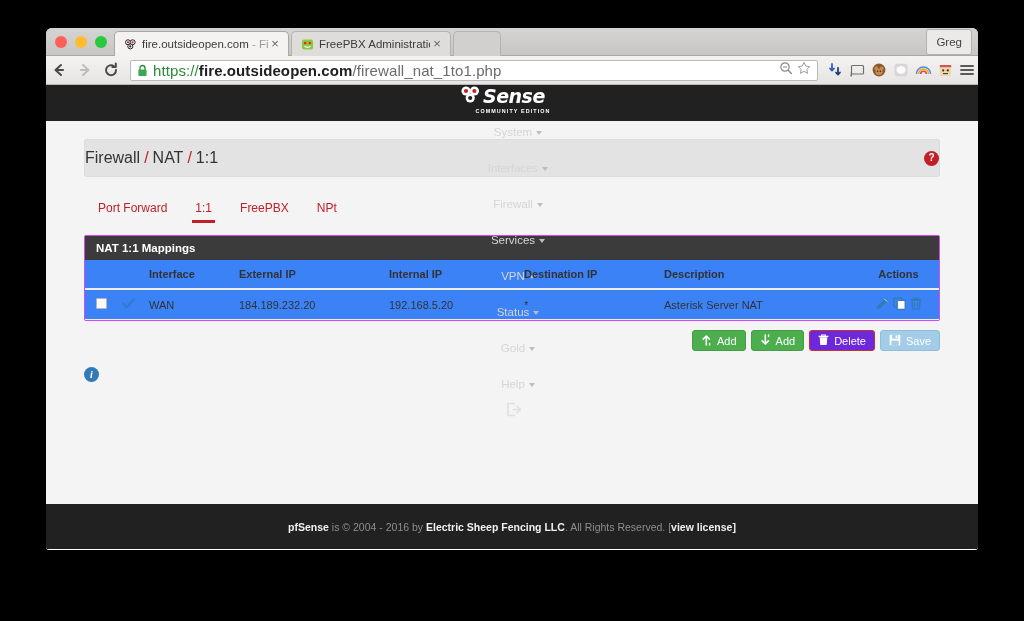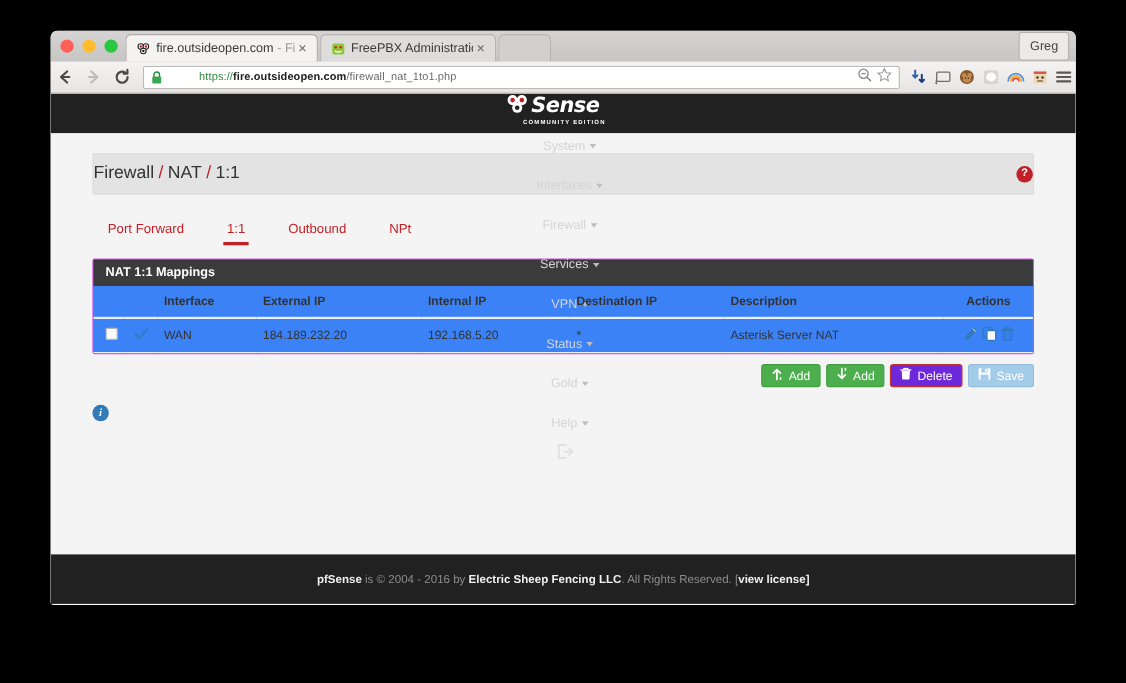--- a/index.html
+++ b/index.html
@@ -85,24 +85,23 @@
   #omnibox {
     flex: 1;
     height: 21px; margin: 0 6px;
     background: #fff;
     border: 1px solid #bcbab8; border-radius: 2px;
     display: flex; align-items: center;
     padding: 0 4px 0 6px;
   }
   #lock-icon { margin-right: 5px; display: flex; }
   #url-text {
-    flex: 1; font-size: 10px; color: #2b2b2b;
+    flex: 1; font-size: 15px; color: #2b2b2b;
     white-space: nowrap; overflow: hidden;
     letter-spacing: .1px;
-    margin-left: 28px;
   }
   #url-text .scheme { color: #2c8a3a; }
   #url-text .host { color: #202020; font-weight: bold; }
   #url-text .path { color: #6b6b6b; }
   .omni-icon { width: 18px; text-align: center; color: #8a8a8a; }
   .ext-icon {
     width: 22px; height: 29px;
     display: flex; align-items: center; justify-content: center;
   }
   #profile-btn {
@@ -178,21 +177,20 @@
     font-size: 10px; font-weight: bold;
     display: flex; align-items: center; justify-content: center;
     line-height: 1;
   }
 
   
   #pf-tabs {
     margin: 14px 38px 0 38px;
     display: flex; align-items: flex-end;
     height: 32px;
-    gap: 11px;
   }
   .pf-tab {
     font-size: 12px; color: #c02027;
     padding: 0 14px 8px 14px;
     position: relative;
   }
   .pf-tab.active { font-weight: normal; }
   .pf-tab.active::after {
     content: ""; position: absolute;
     left: 11px; right: 11px; bottom: 0;
@@ -461,21 +459,21 @@
 
     <div id="crumb-bar">
       <div id="crumb-text"><span>Firewall</span><span class="sep">/</span><span>NAT</span><span class="sep">/</span><span>1:1</span></div>
       <div id="crumb-spacer"></div>
       <div id="help-icon-circle">?</div>
     </div>
 
     <div id="pf-tabs">
       <div class="pf-tab">Port Forward</div>
       <div class="pf-tab active">1:1</div>
-      <div class="pf-tab">Outbound</div>
+      <div class="pf-tab">FreePBX</div>
       <div class="pf-tab">NPt</div>
     </div>
 
     <div id="panel">
       <div id="panel-heading">NAT 1:1 Mappings</div>
       <table>
         <thead>
           <tr>
             <th class="col-chk"></th>
             <th class="col-state"></th>

